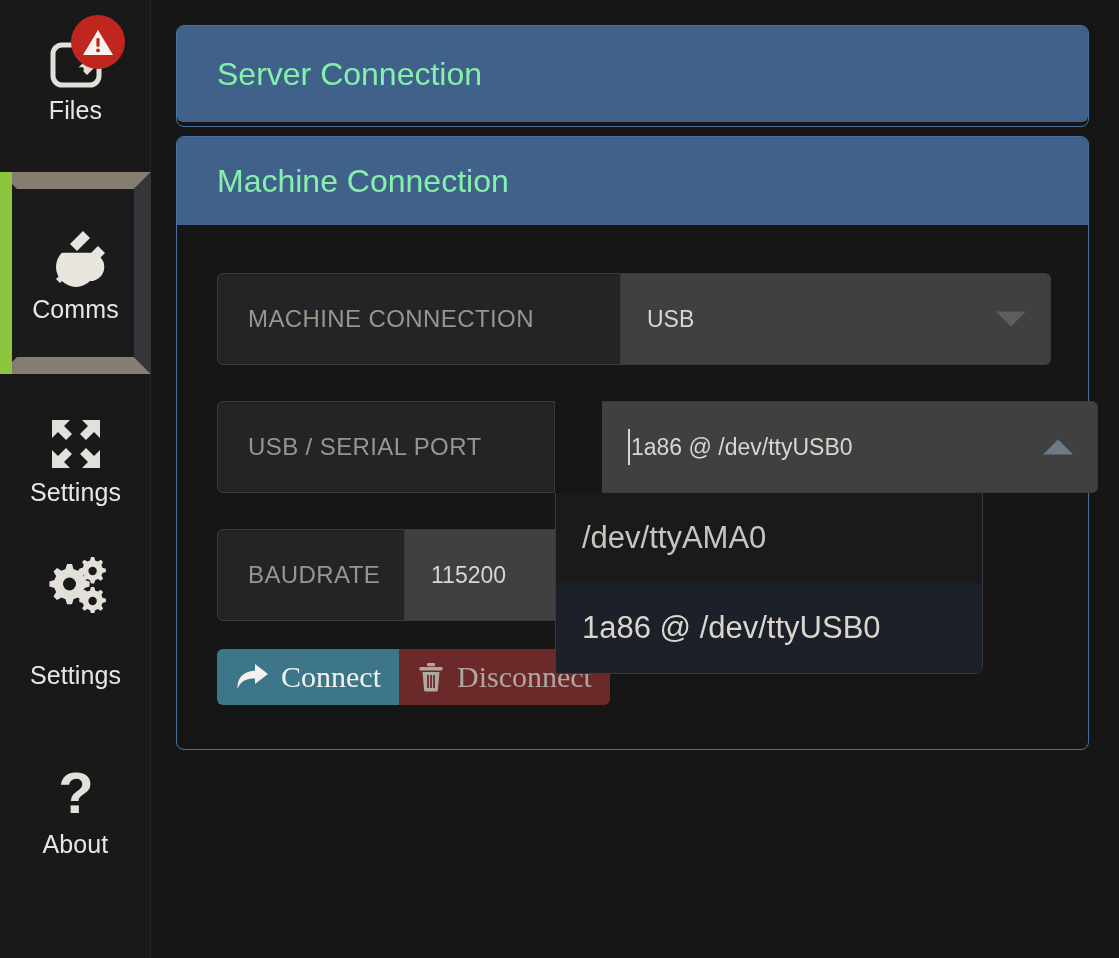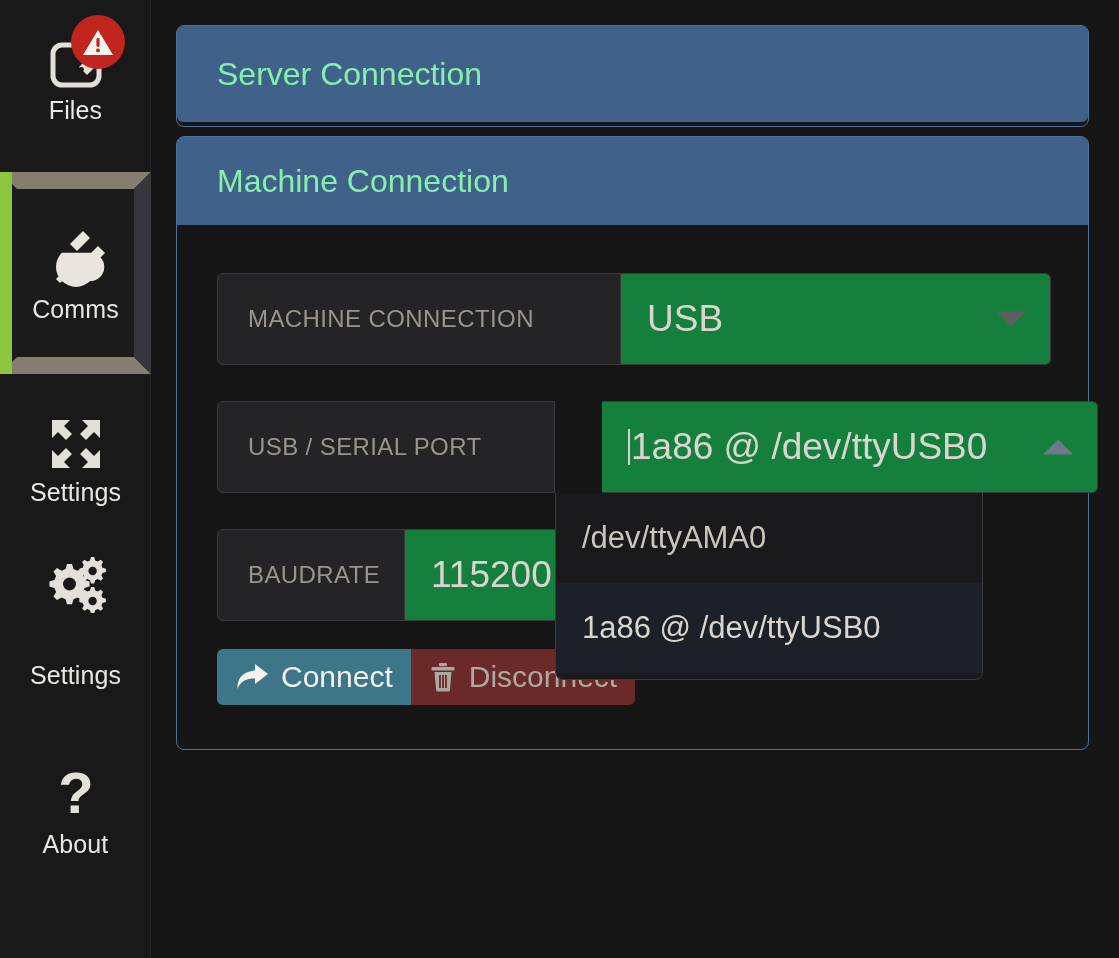--- a/index.html
+++ b/index.html
@@ -99,26 +99,26 @@
     border: 1px solid #3A3A3C;
     border-radius: 6px 0 0 6px;
     color: #9A948C;
     font-size: 24px;
     letter-spacing: 0.4px;
     padding: 0 30px;
   }
   .field-control {
     position: relative;
     display: flex; align-items: center;
-    background: #15803d;
+    background: #404040;
     border: 1px solid #3A3A3C;
     border-left: none;
     border-radius: 0 6px 6px 0;
     color: #DAD6CE;
-    font-size: 37px;
+    font-size: 23px;
     padding: 0 26px;
   }
   .caret-char {
     display: inline-block;
     width: 2px; height: 36px;
     background: #D6D2CA;
     margin-right: 1px;
     vertical-align: middle;
   }
   .arrow-btn {
@@ -153,21 +153,20 @@
   
   #dropdown-list {
     position: absolute;
     left: 378px; top: 356px;
     width: 428px;
     background: #1A1A1C;
     border: 1px solid #3A3A3C;
     border-top: none;
     border-radius: 0 0 8px 8px;
     z-index: 40;
-    padding-bottom: 6px;
   }
   .dropdown-option {
     height: 90px;
     display: flex; align-items: center;
     padding: 0 26px;
     font-size: 31px;
     color: #C9C5BD;
     cursor: pointer;
   }
   .dropdown-option.selected {
@@ -182,21 +181,21 @@
     display: flex;
     z-index: 10;
   }
   .btn {
     display: flex; align-items: center;
     height: 56px;
     padding: 0 18px;
     font-size: 30px;
     border: none;
     cursor: pointer;
-    font-family: Liberation Sans, sans-serif;
+    font-family: Liberation Serif, serif;
   }
   #btn-connect {
     background: #3D7589;
     color: #F4F2EE;
     border-radius: 6px 0 0 6px;
   }
   #btn-disconnect {
     background: #6B2A29;
     color: #ADA8A1;
     border-radius: 0 6px 6px 0;

